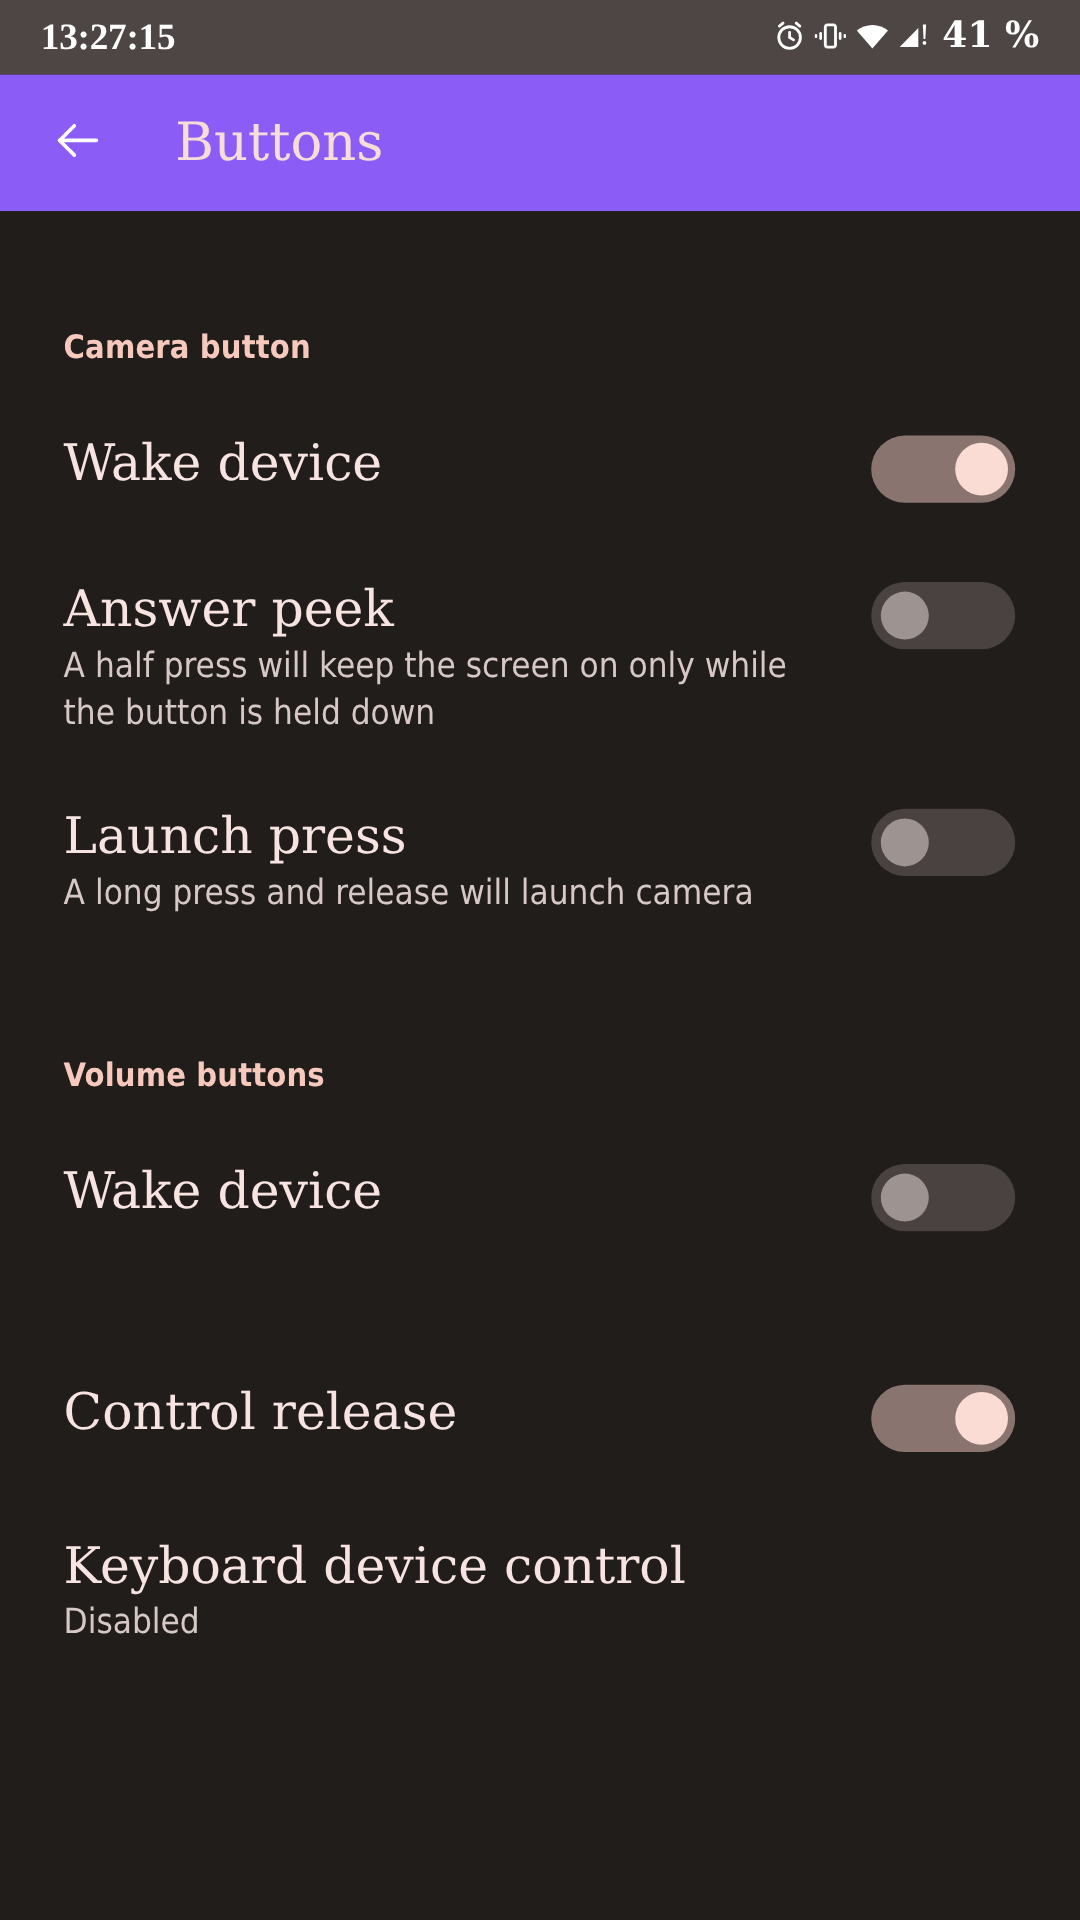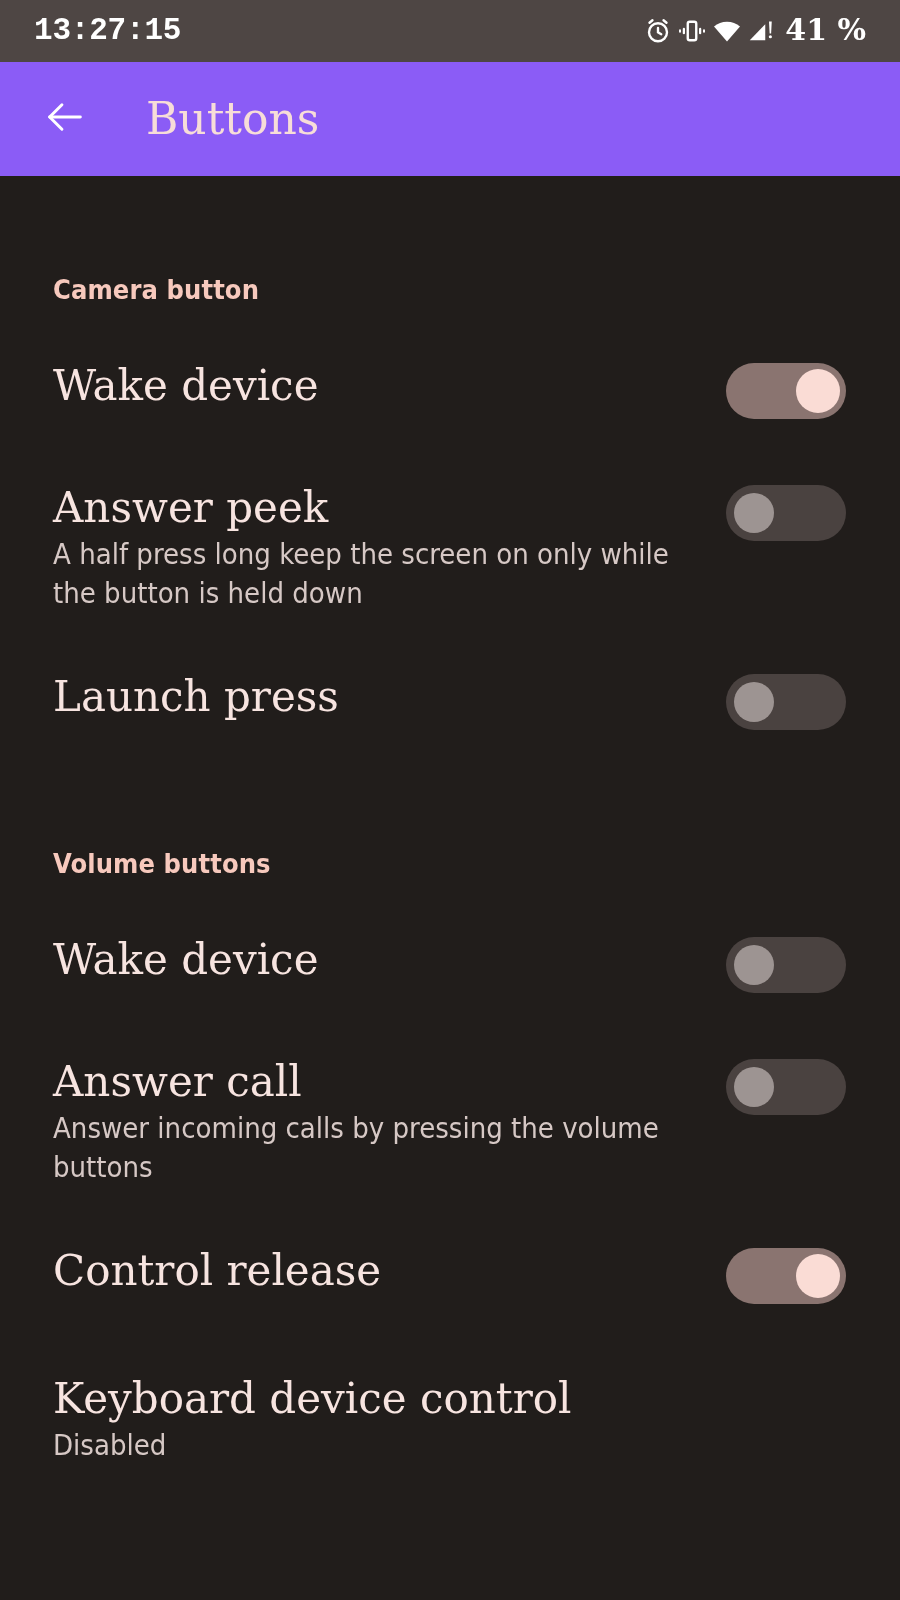--- a/index.html
+++ b/index.html
@@ -29,32 +29,31 @@
     position: relative;
     height: 62px;
     background: #4e4644;
     display: flex;
     align-items: center;
     justify-content: space-between;
     padding: 0 34px 0 34px;
   }
 
   .status-clock {
-    font-family: Liberation Mono, monospace;
+    font-family: Liberation Serif, serif;
     font-weight: 700;
     font-size: 31px;
     color: #ffffff;
     letter-spacing: -0.2px;
     line-height: 1;
     padding-bottom: 2px;
   }
 
   .status-icons {
     display: flex;
-    align-items: center;
     gap: 4px;
   }
 
   .status-icons svg { display: block; }
 
   .battery-text {
     font-family: "DejaVu Serif", "Liberation Serif", serif;
     font-weight: 700;
     font-size: 30px;
     color: #ffffff;
@@ -248,32 +247,33 @@
       <div class="toggle on">
         <span class="knob"></span>
       </div>
     </div>
 
     <div class="sp-row-gap" style="height:66px"></div>
 
     <div class="row">
       <div class="row-text">
         <div class="row-title">Answer peek</div>
-        <div class="row-desc">A half press long keep the screen on only while the button is held down</div>
+        <div class="row-desc">A half press will keep the screen on only while the button is held down</div>
       </div>
       <div class="toggle">
         <span class="knob"></span>
       </div>
     </div>
 
     <div class="sp-row-gap" style="height:62px"></div>
 
     <div class="row">
       <div class="row-text">
         <div class="row-title">Launch press</div>
+        <div class="row-desc">A long press and release will launch camera</div>
       </div>
       <div class="toggle">
         <span class="knob"></span>
       </div>
     </div>
 
     <div class="sp-grp-gap" style="height:92px"></div>
     <div class="section-header">Volume buttons</div>
     <div class="sp-after-hdr" style="height:58px"></div>
 
@@ -281,29 +281,20 @@
       <div class="row-text">
         <div class="row-title">Wake device</div>
       </div>
       <div class="toggle">
         <span class="knob"></span>
       </div>
     </div>
 
     <div class="sp-row-gap" style="height:66px"></div>
 
-    <div class="row">
-      <div class="row-text">
-        <div class="row-title">Answer call</div>
-        <div class="row-desc">Answer incoming calls by pressing the volume buttons</div>
-      </div>
-      <div class="toggle">
-        <span class="knob"></span>
-      </div>
-    </div>
 
     <div class="sp-row-gap" style="height:62px"></div>
 
     <div class="row">
       <div class="row-text">
         <div class="row-title">Control release</div>
       </div>
       <div class="toggle on">
         <span class="knob"></span>
       </div>

